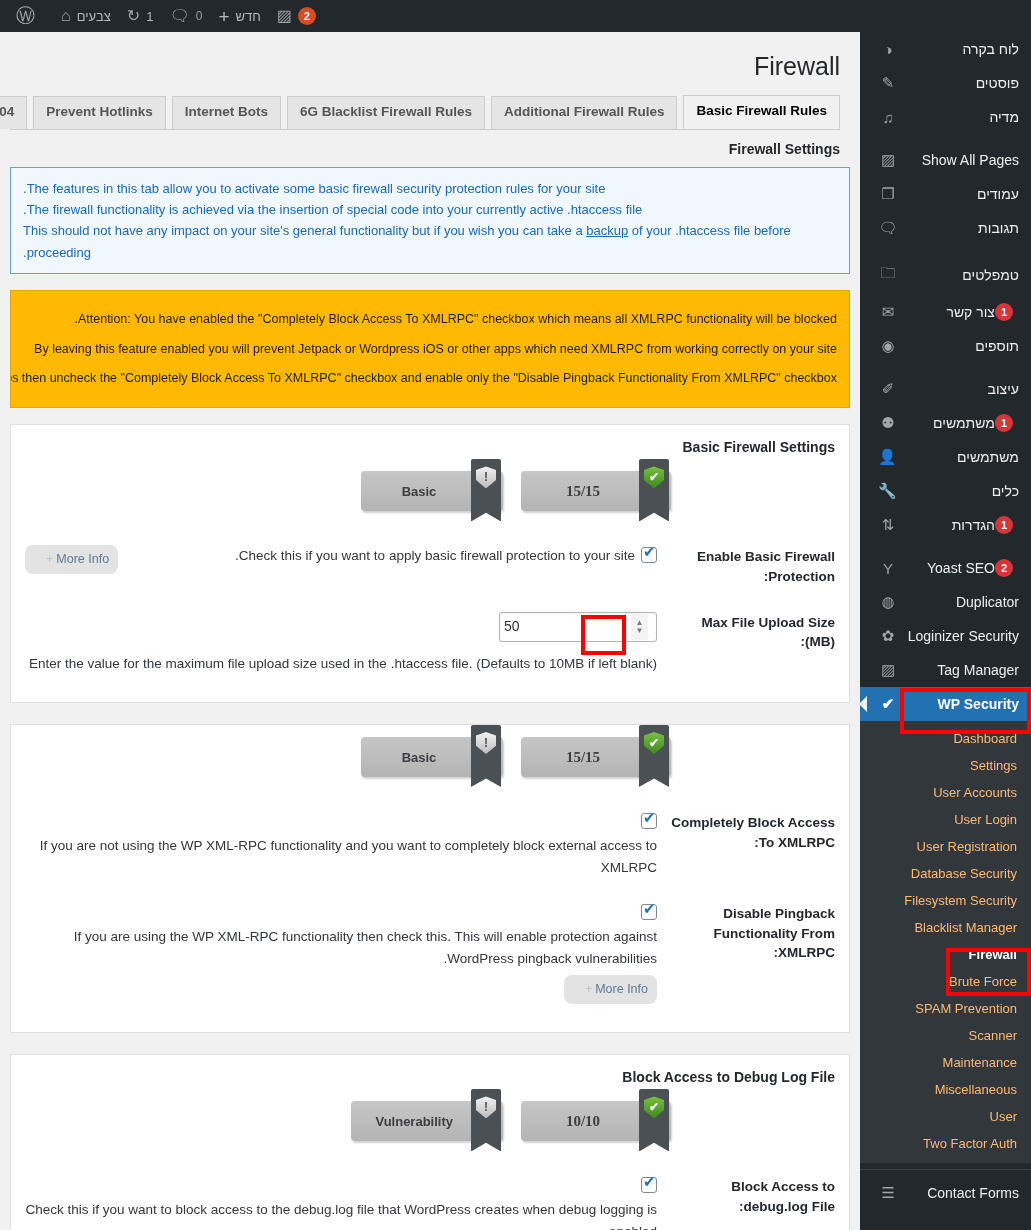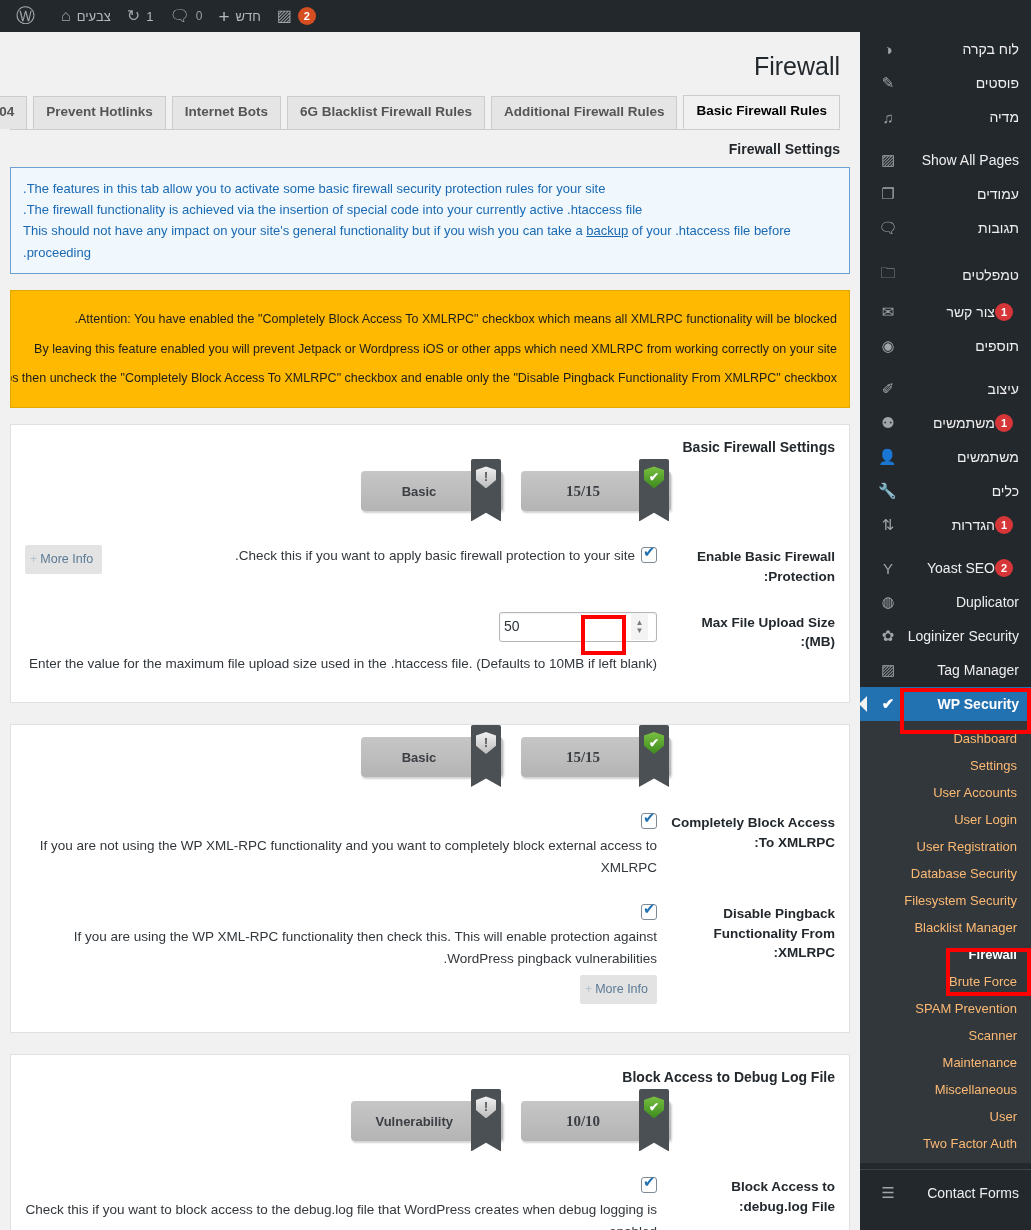--- a/index.html
+++ b/index.html
@@ -216,21 +216,21 @@
     background: #fff; border-radius: 3px; flex: 0 0 16px;
     position: relative; margin-top: 2px;
   }
   .chk.checked::after {
     content: "✔"; position: absolute; top: -4px; left: 1px;
     font-size: 15px; color: #2271b1; line-height: 1;
   }
   .desc-text { flex: 1 1 auto; text-align: right; }
   .more-info {
     background: #e3e3e3; color: #5b7a96; font-size: 12.5px;
-    padding: 4px 9px 5px 5px; border-radius: 2px;
+    padding: 4px 9px 5px 21px; border-radius: 8px;
     white-space: nowrap; flex: 0 0 auto; align-self: flex-start;
   }
   .more-info .plus { color: #b8c4cf; margin-right: 3px; }
   .num-wrap {
     position: relative; flex: 0 0 auto; margin-top: 1px;
   }
   .num-input {
     width: 158px; height: 30px; border: 1px solid #b5b5b5;
     border-radius: 3px; background: #fff;
     display: flex; flex-direction: row; align-items: center;

